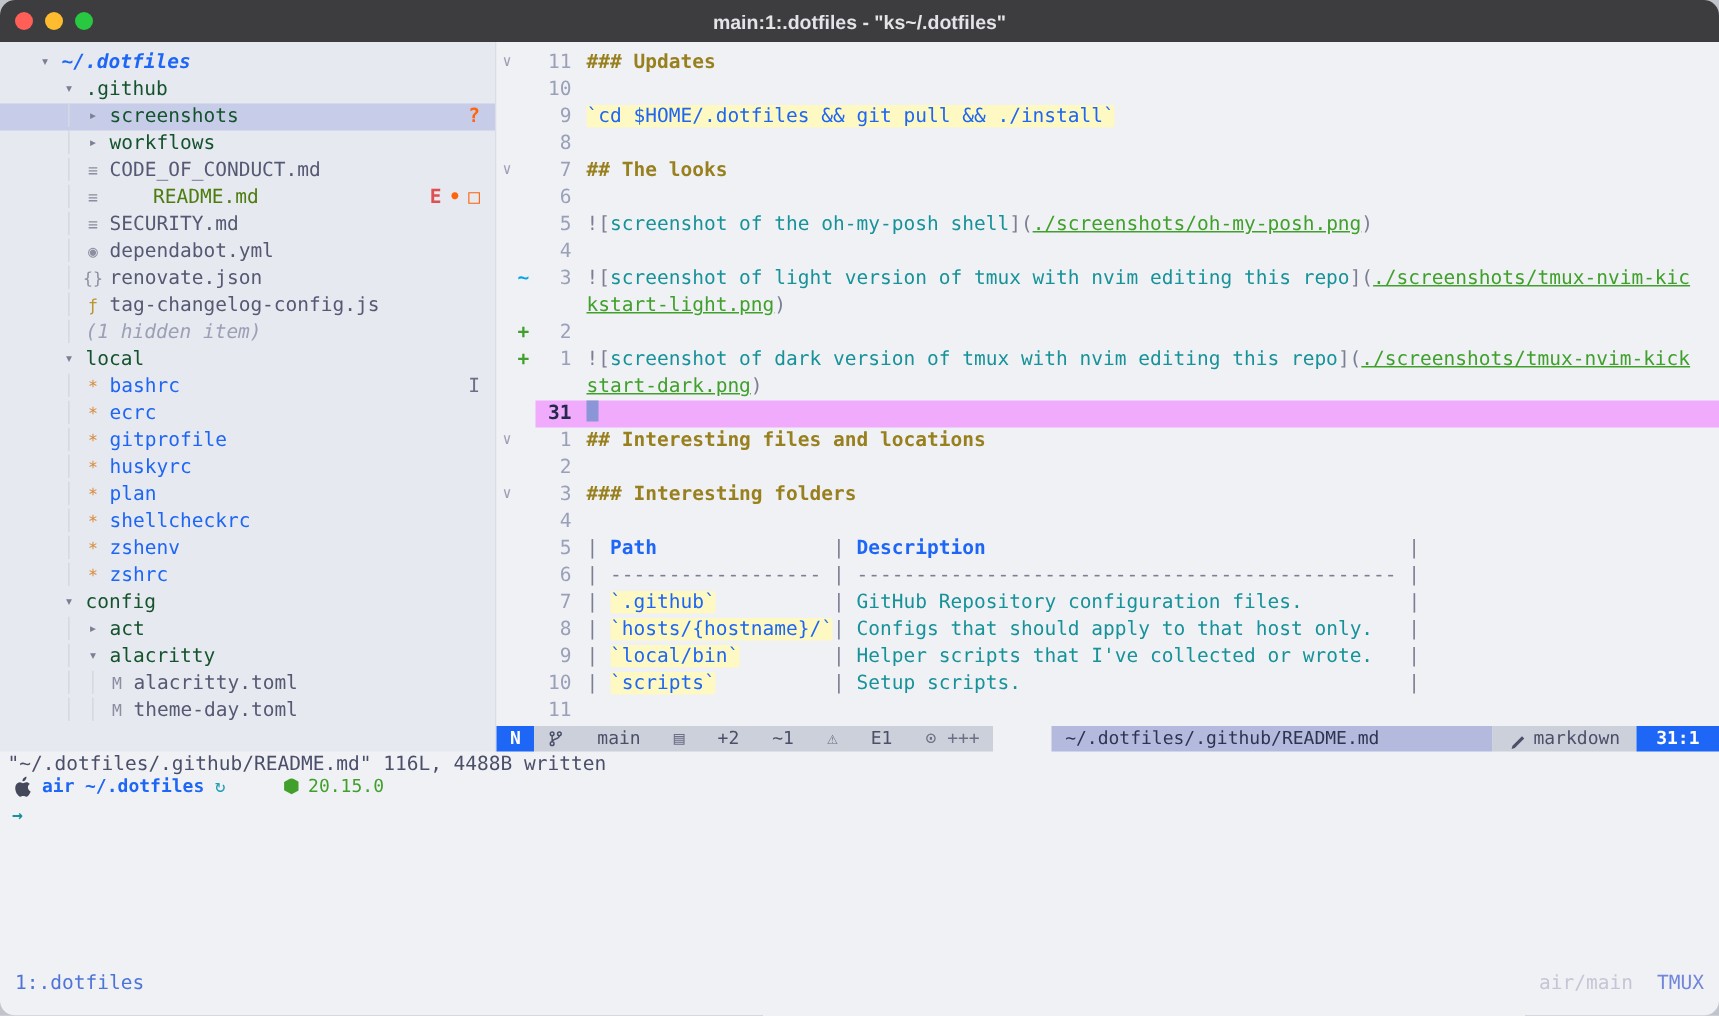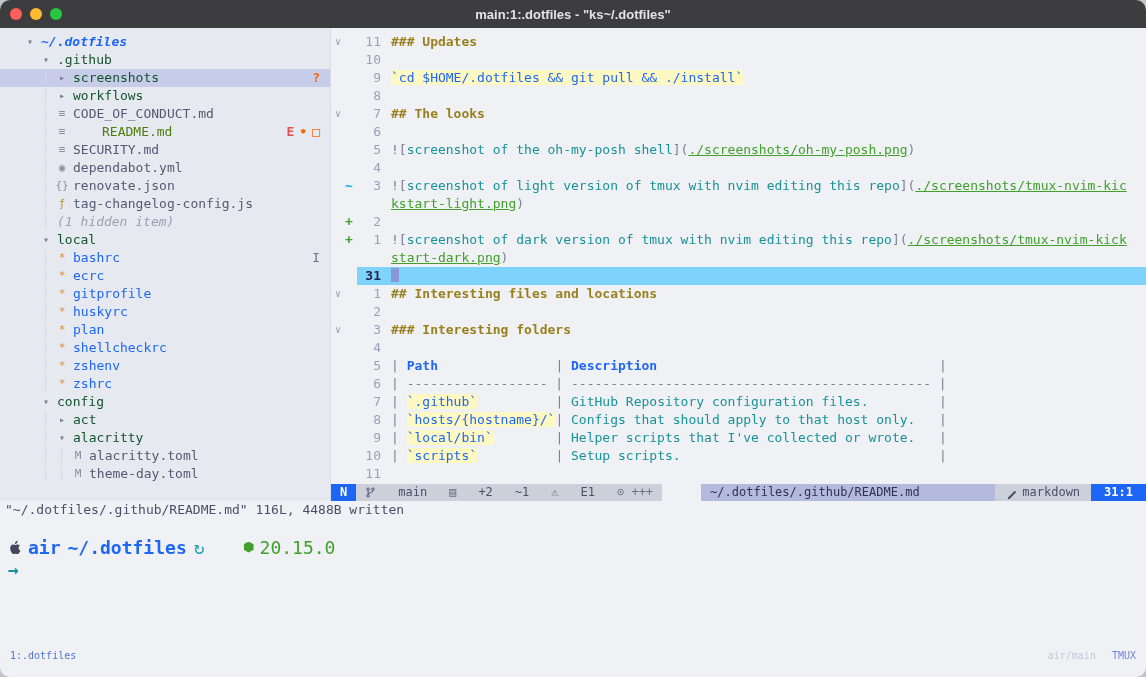--- a/index.html
+++ b/index.html
@@ -34,21 +34,21 @@
   .mk-peach{color:#fe640b}.mk-red{color:#e05050}.mk-dim{color:#6c6f85;font-weight:normal;}
   .tree-status{height:17px;line-height:17px;background:#b4bade;color:#2e3450;font-size:12px;padding-left:6px;}
   
   .editor{flex:1;background:#eff1f5;display:flex;flex-direction:column;min-width:0;}
   .buffer{flex:1;padding-top:5px;overflow:hidden;font-size:13px;}
   .brow{display:flex;height:18px;line-height:18px;white-space:pre;}
   .fold{width:14px;text-align:center;color:#9ca0b6;font-size:10px;flex:none;}
   .sign{width:12px;flex:none;font-weight:bold;}
   .sadd{color:#40a02b}.schg{color:#04a5e5}
   .lbody{flex:1;display:flex;min-width:0;}
-  .lbody.cur{background:#7dd3fc;}
+  .lbody.cur{background:#f0abfc;}
   .lnum{width:24px;text-align:right;color:#9aa0b8;flex:none;}
   .curn{color:#24294a;font-weight:bold;}
   .ltext{margin-left:10px;white-space:pre;}
   .cursor{display:inline-block;width:8px;height:14px;background:#8b96d6;vertical-align:-2px;}
   .hd{color:#99801f;font-weight:bold;}
   .code{color:#1e66f5;background:#fef9c3;border-radius:2px;}
   .url{color:#40a02b;text-decoration:underline;}
   .lk{color:#179299;}
   .pn{color:#7c7f93;}
   .th{color:#1e66f5;font-weight:bold;}
@@ -57,30 +57,30 @@
   .statusline{height:17px;display:flex;font-size:12px;line-height:17px;align-items:center;}
   .sl-mode{background:#1e66f5;color:#fff;padding:0 9px;font-weight:bold;height:17px;}
   .sl-git{background:#ccd0da;color:#4c4f69;padding:0 9px;display:flex;gap:22px;align-items:center;height:17px;}
   .sl-path{flex:1;background:#b4bade;color:#2e3450;padding:0 9px;height:17px;overflow:hidden;margin-left:39px;}
   .sl-ft{background:#ccd0da;color:#4c4f69;padding:0 11px;display:flex;gap:5px;align-items:flex-end;height:17px;}
   .sl-pos{background:#1e66f5;color:#fff;padding:0 13px;font-weight:bold;height:17px;}
   .dim{color:#6c6f85;}
   
   .cmdline{position:absolute;top:501px;left:0;width:1146px;height:18px;line-height:18px;
            font-size:13px;color:#4c4f69;padding-left:5px;box-sizing:border-box;}
-  .shell{position:absolute;top:519px;left:0;width:1146px;padding:19px 0 0 8px;font-size:18px;box-sizing:border-box;}
+  .shell{position:absolute;top:496px;left:0;width:1146px;padding:19px 0 0 8px;font-size:12px;box-sizing:border-box;}
   .prompt-line{height:18px;display:flex;align-items:center;gap:7px;}
   .phost,.ppath{color:#1e66f5;font-weight:bold;}
   .pgit{color:#209fb5;}
   .pnode{margin-left:32px;display:flex;gap:6px;align-items:center;color:#40a02b;}
   .hex{width:10px;height:11px;background:#40a02b;display:inline-block;
        clip-path:polygon(50% 0,100% 25%,100% 75%,50% 100%,0 75%,0 25%);}
   .prompt-arrow{color:#179299;font-weight:bold;margin-top:3px;}
   .tmuxbar{position:absolute;left:0;bottom:11px;width:1146px;height:20px;line-height:20px;
-           display:flex;align-items:flex-start;padding:0 10px;font-size:10px;box-sizing:border-box;}
+           display:flex;align-items:flex-start;padding:0 10px;font-size:13px;box-sizing:border-box;}
   .twin{color:#4e74d8;}
   .tsess{margin-left:auto;color:#c3c7d5;}
   .tlab{margin-left:16px;color:#7287da;}
   .svgi{flex:none;}
 </style>
 </head>
 <body>
 
 <div class="window">
 

